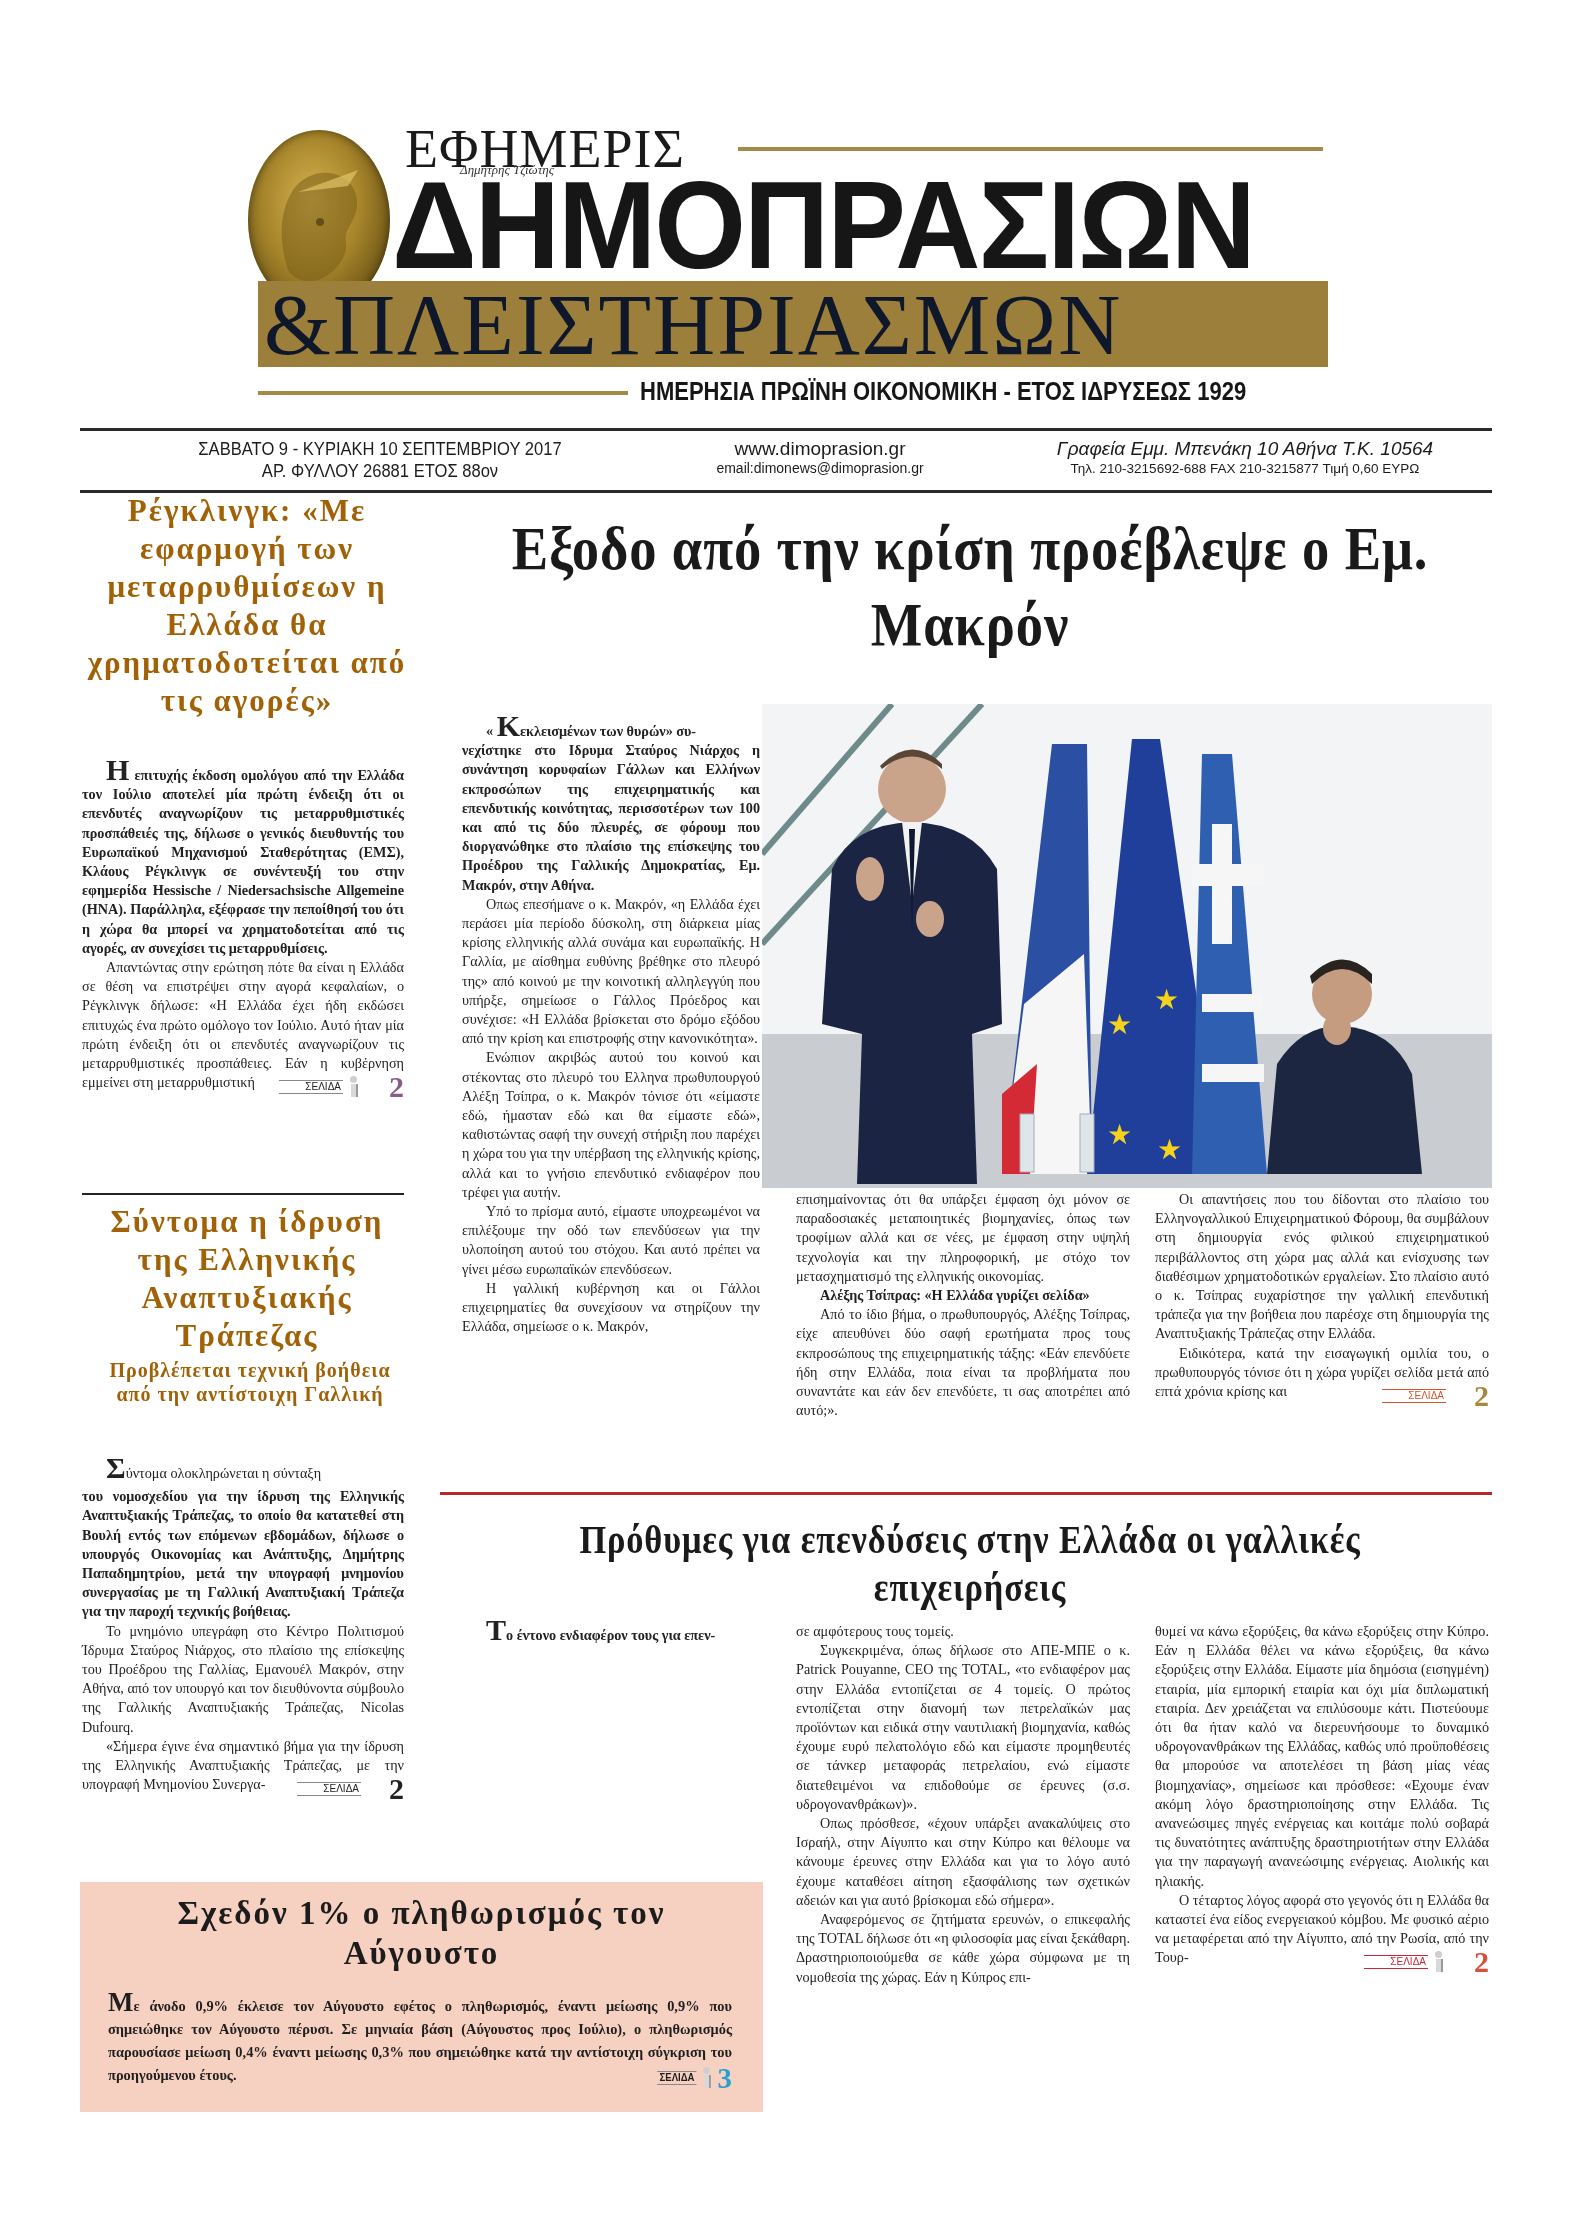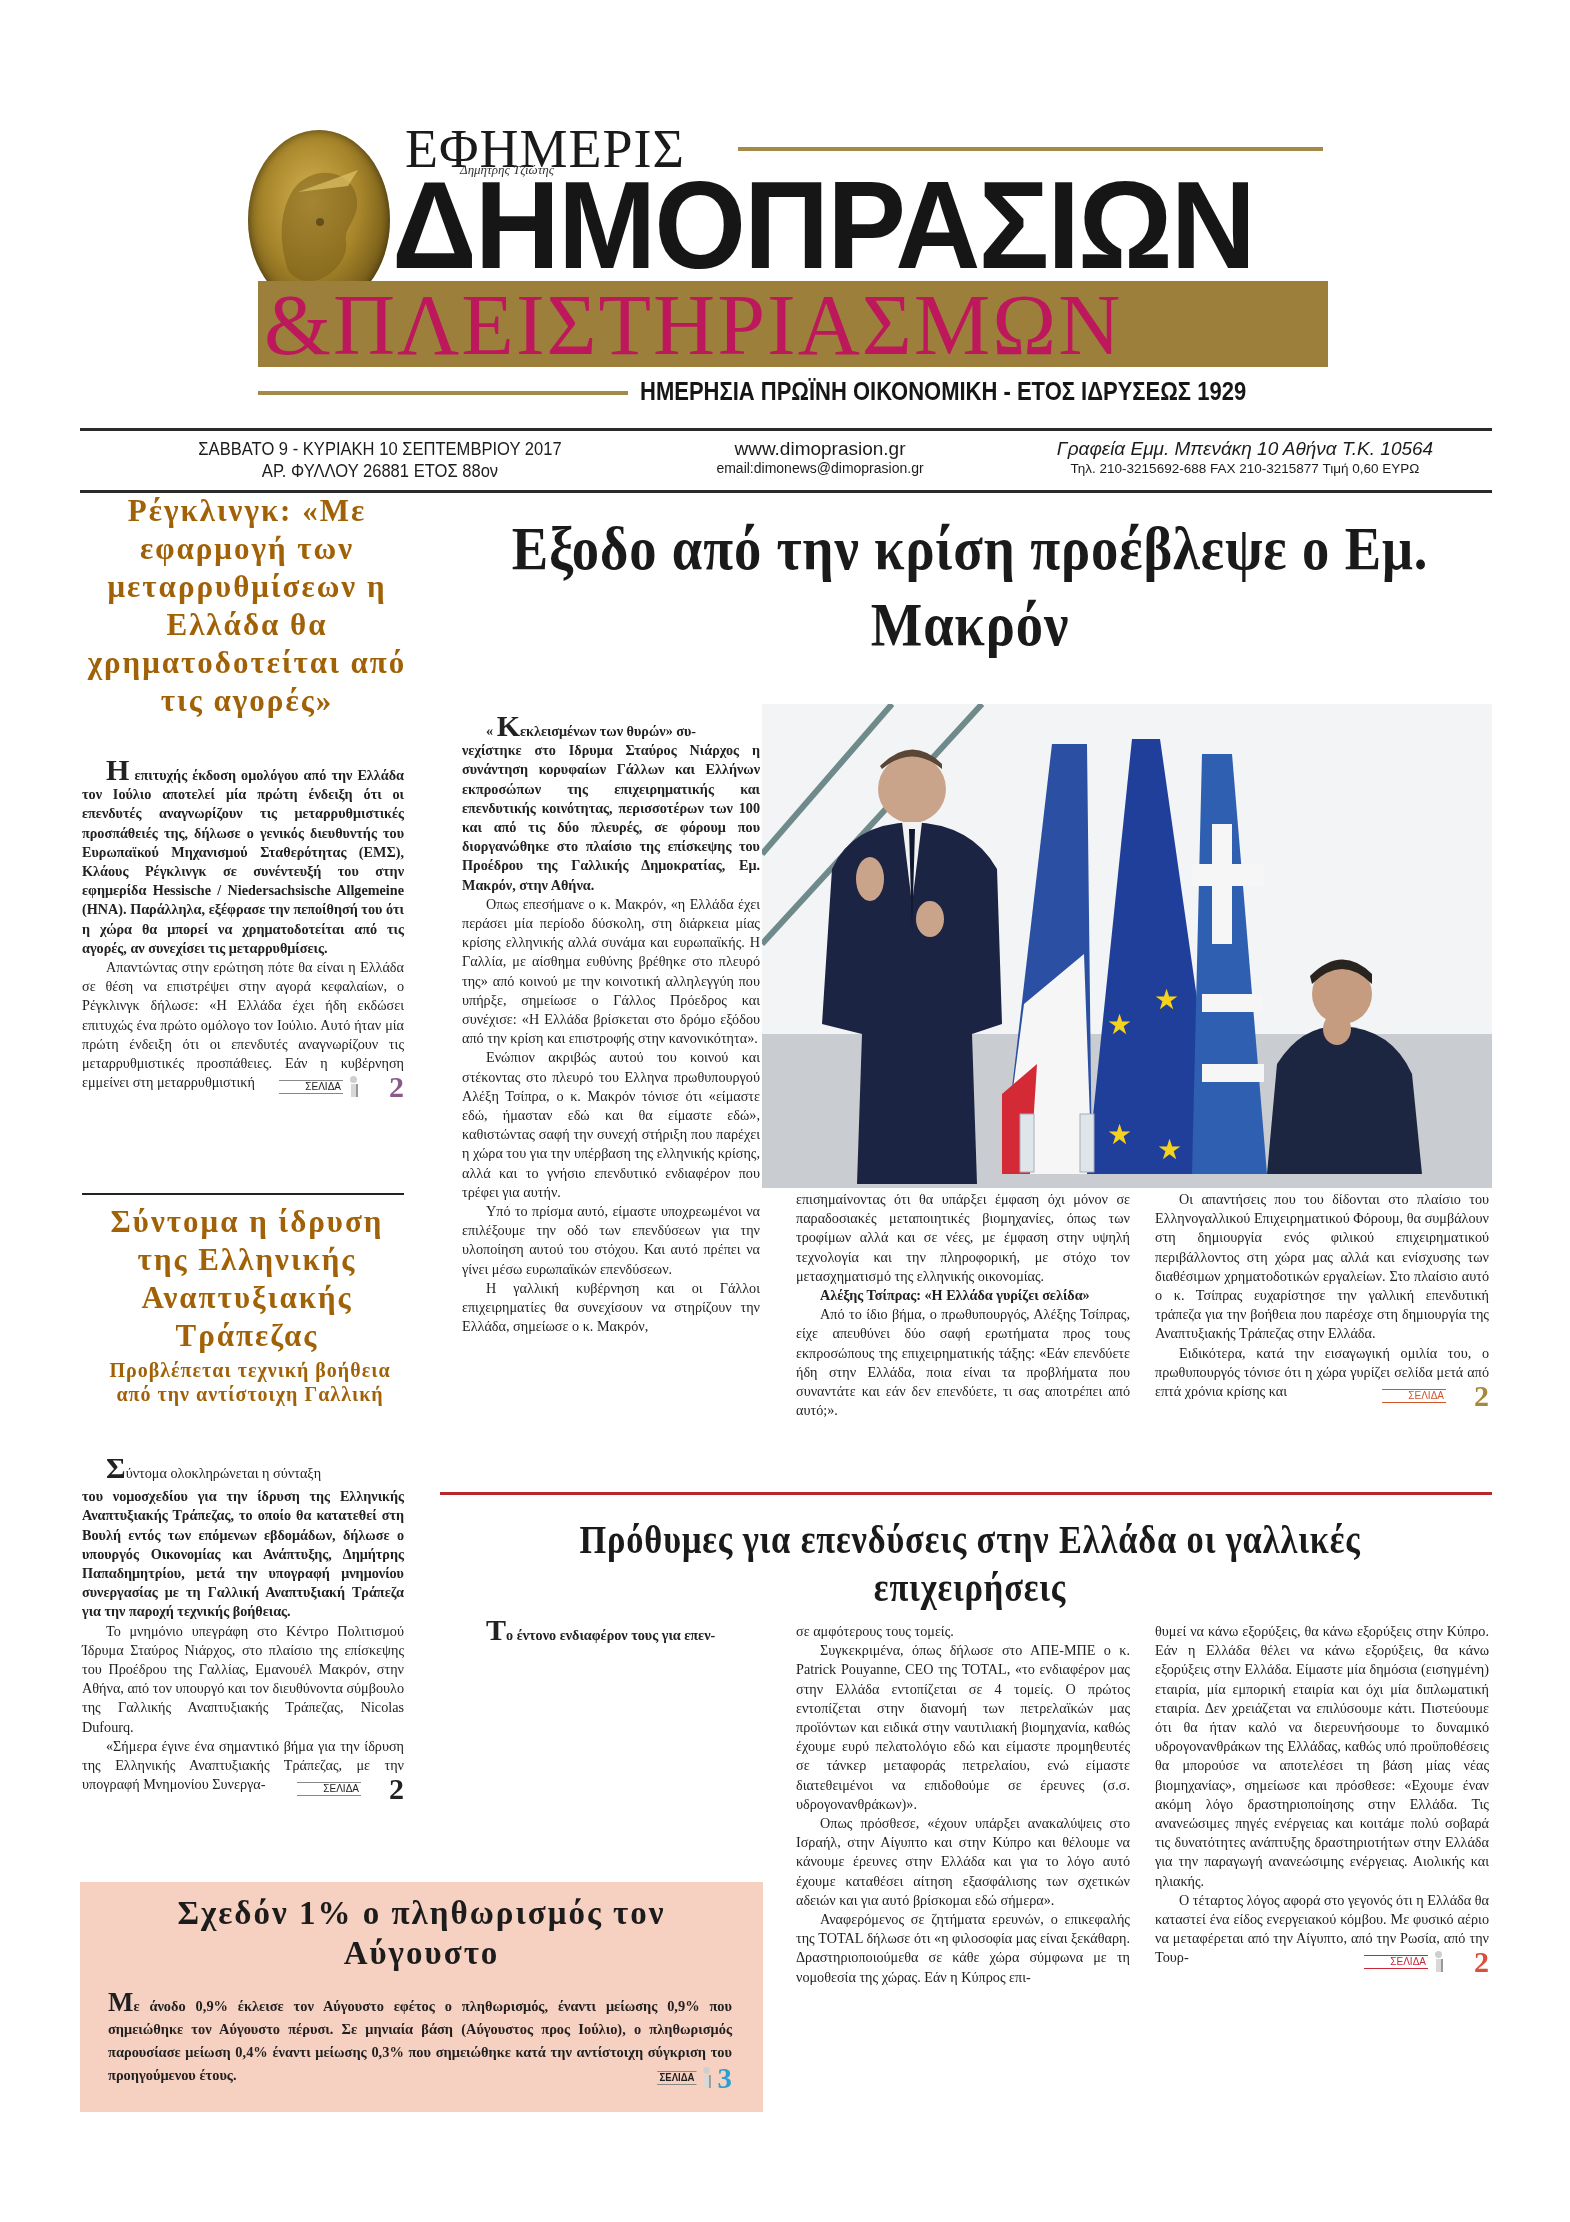--- a/index.html
+++ b/index.html
@@ -10,21 +10,21 @@
   
   .coin { left: 248px; top: 130px; width: 142px; height: 180px; border-radius: 50% / 50%;
           background: radial-gradient(ellipse at 45% 40%, #d6b451 0%, #a5842a 45%, #6a5214 80%, #3e300a 100%);
           box-shadow: inset 0 0 10px rgba(0,0,0,.5); }
   .coin svg { width: 100%; height: 100%; }
   .ephemeris { left: 405px; top: 122px; font-family: Liberation Serif, serif; font-size: 54px; color: #1a1a1a; letter-spacing: 1px; line-height: 1; }
   .tiny-sig { left: 460px; top: 162px; font-size: 13px; color: #333; font-style: italic; }
   .gold-rule-top { left: 738px; top: 147px; width: 585px; height: 4px; background: #a48a48; }
   .dimoprasion { left: 392px; top: 172px; width: 936px; height: 100px; font-family: "Liberation Sans", "DejaVu Sans", sans-serif; font-weight: 900; font-size: 118px; line-height: 100px; color: #161616; letter-spacing: -2px; transform: scaleY(1.06); transform-origin: top left; white-space: nowrap; }
   .gold-band { left: 258px; top: 281px; width: 1070px; height: 86px; background: #9d7f3c; }
-  .pleistiriasmon { left: 264px; top: 282px; font-family: "Liberation Serif", serif; font-size: 86px; line-height: 86px; color: #be185d; letter-spacing: 2px; white-space: nowrap; }
+  .pleistiriasmon { left: 264px; top: 282px; font-family: "Liberation Serif", serif; font-size: 86px; line-height: 86px; color: #0f172a; letter-spacing: 2px; white-space: nowrap; }
   .gold-rule-bottom { left: 258px; top: 391px; width: 370px; height: 4px; background: #a48a48; }
   .tagline { left: 640px; top: 377px; font-family: "Liberation Sans", sans-serif; font-weight: 700; font-size: 25px; color: #161616; white-space: nowrap; transform: scaleX(0.88); transform-origin: left; }
 
   
   .rule-thick { height: 3px; background: #2a2a2a; }
   .info { font-family: "Liberation Sans", sans-serif; color: #1c1c1c; white-space: nowrap; }
   .info-left { left: 120px; top: 438px; width: 520px; text-align: center; font-size: 18px; line-height: 22px; transform: scaleX(.92); transform-origin: center; }
   .info-mid { left: 680px; top: 438px; width: 280px; text-align: center; }
   .info-mid .w { font-size: 19px; line-height: 21px; }
   .info-mid .e { font-size: 14px; line-height: 18px; }

